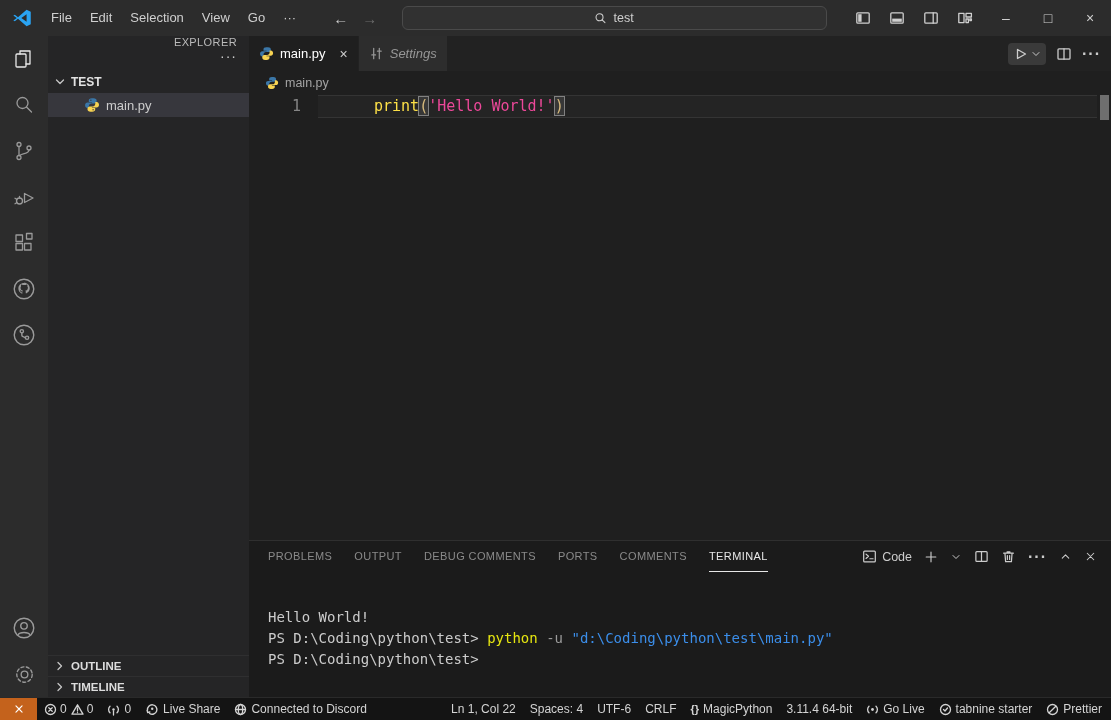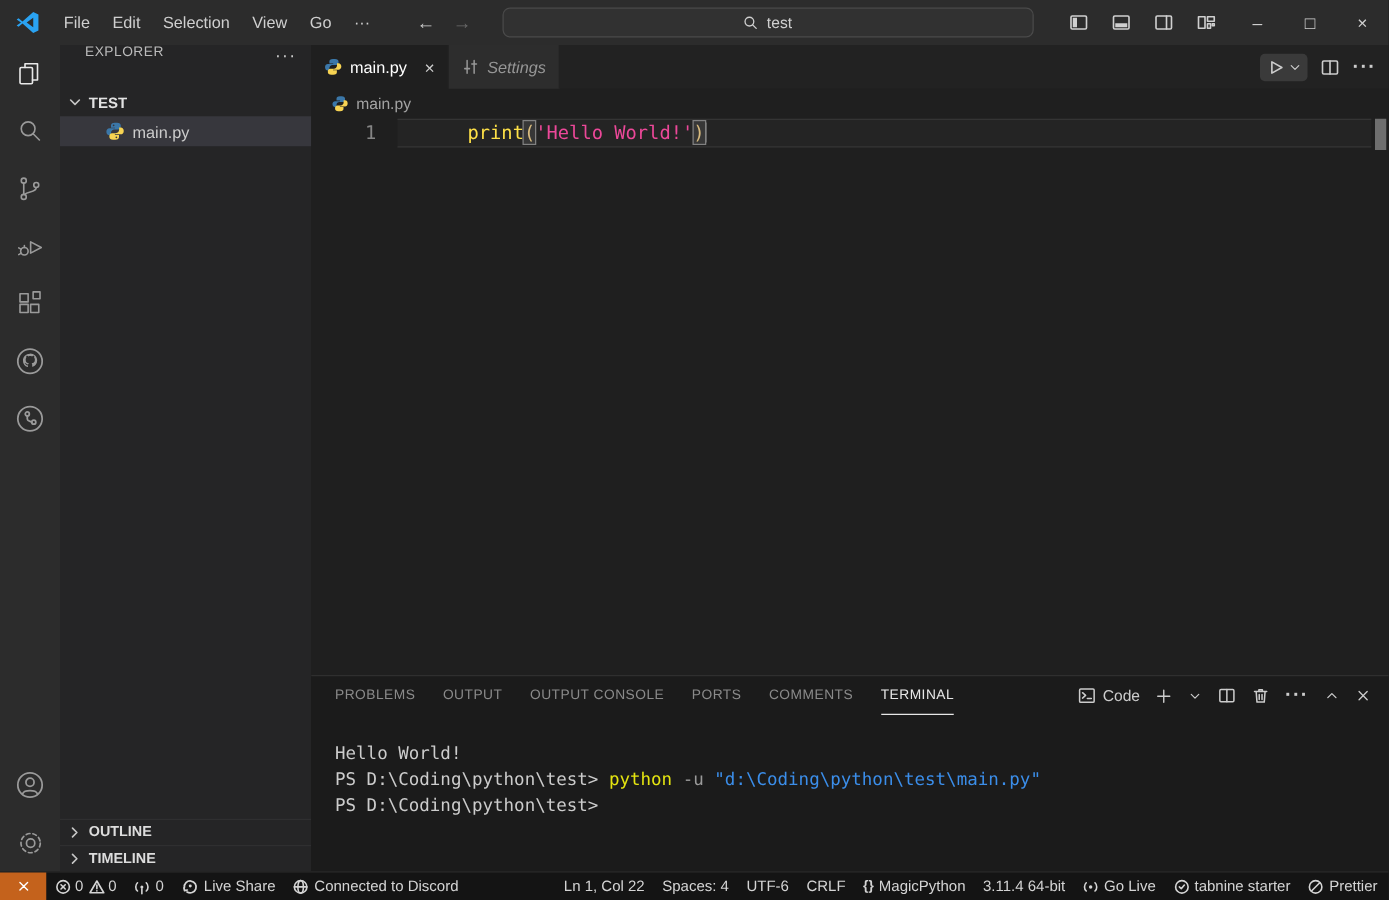--- a/index.html
+++ b/index.html
@@ -28,21 +28,21 @@
   .main { flex:1; display:flex; min-height:0; }
 
   
   .activitybar { width:48px; background:#2c2c2c; display:flex; flex-direction:column; align-items:center; }
   .ab-item { width:48px; height:46px; display:flex; align-items:center; justify-content:center; color:#9a9a9a; }
   .ab-item.active { color:#e8e8e8; }
   .ab-spacer { flex:1; }
 
   
   .sidebar { width:201px; background:#252526; display:flex; flex-direction:column; font-size:13px; }
-  .sb-header { height:35px; display:flex; align-items:flex-start; padding:0 12px 0 20px; }
+  .sb-header { height:35px; display:flex; align-items:flex-end; padding:0 12px 0 20px;flex-direction:column; }
   .sb-title { font-size:11px; color:#bbbbbb; letter-spacing:.4px; }
   .sb-actions { margin-left:auto; color:#cccccc; font-size:14px; letter-spacing:1px; }
   .sb-row { height:22px; display:flex; align-items:center; gap:3px; padding-left:4px; color:#e2e2e2;
     font-weight:700; font-size:12px; }
   .file-row { height:24px; display:flex; align-items:center; gap:6px; padding-left:36px;
     background:#37373d; color:#cccccc; font-size:13px; font-weight:400; }
   .sb-fill { flex:1; }
   .sb-section { height:21px; display:flex; align-items:center; gap:3px; padding-left:4px;
     border-top:1px solid #2f2f30; color:#dddddd; font-weight:700; font-size:11.5px; }
   .chev { color:#c5c5c5; }
@@ -69,21 +69,21 @@
   .hl-line { flex:1; margin-left:17px; margin-right:14px; padding-left:8px; background:#242424;
     border-top:1px solid #343434; border-bottom:1px solid #343434; line-height:21px; white-space:pre; }
   .tok-func { color:#fde047;margin-left:48px; }
   .tok-str { color:#ec4899; }
   .bracket { color:#d7ba7d; background:#373737; outline:1px solid #818181; }
   .cursor { display:inline-block; width:1.5px; height:16px; background:#ffffff; vertical-align:-3px; }
   .v-scrollbar { position:absolute; top:0; right:2px; width:9px; height:100%; }
   .v-thumb { width:9px; height:25px; background:#6e6e6e; }
 
   
-  .panel { flex:0 0 157px; background:#1b1b1b; border-top:1px solid #2f2f2f; display:flex; flex-direction:column; }
+  .panel { flex:0 0 157px; background:#1b1b1b; border-top:1px solid #2f2f2f; display:flex; flex-direction:column;gap:14px; }
   .panel-tabs { height:31px; display:flex; align-items:center; padding-left:19px; gap:22px; flex:0 0 31px; }
   .ptab { font-size:11px; letter-spacing:.4px; color:#8a8a8a; line-height:29px; }
   .ptab.active { color:#e7e7e7; border-bottom:1px solid #e7e7e7; }
   .panel-actions { margin-left:auto; display:flex; align-items:center; gap:12px; padding-right:14px; color:#cccccc; }
   .shell-label { display:flex; align-items:center; gap:5px; font-size:12.5px; }
   .dots { letter-spacing:1px; font-weight:700; }
   .terminal { flex:1; padding:21px 0 0 19px; font-family:"DejaVu Sans Mono", monospace; font-size:14px;
     line-height:21px; white-space:pre; color:#cccccc; }
   .t-cmd { color:#e5e510; }
   .t-flag { color:#9a9a9a; }
@@ -331,21 +331,21 @@
         </div>
         <div class="v-scrollbar">
           <div class="v-thumb"></div>
         </div>
       </div>
 
       <div class="panel">
         <div class="panel-tabs">
           <span class="ptab">PROBLEMS</span>
           <span class="ptab">OUTPUT</span>
-          <span class="ptab">OUTPUT CONSOLE</span>
+          <span class="ptab">DEBUG COMMENTS</span>
           <span class="ptab">PORTS</span>
           <span class="ptab">COMMENTS</span>
           <span class="ptab active">TERMINAL</span>
           <div class="panel-actions">
             <span class="shell-label">
               <svg class="ic" width="15" height="15" viewBox="0 0 16 16">
                   <rect x="1.8" y="2.3" width="12.4" height="11.4" rx="1"></rect>
                   <path d="M4.3 5.5l2.6 2.3-2.6 2.3M8.4 10.4h3.4"></path>
                 </svg>
               <span>Code</span>

